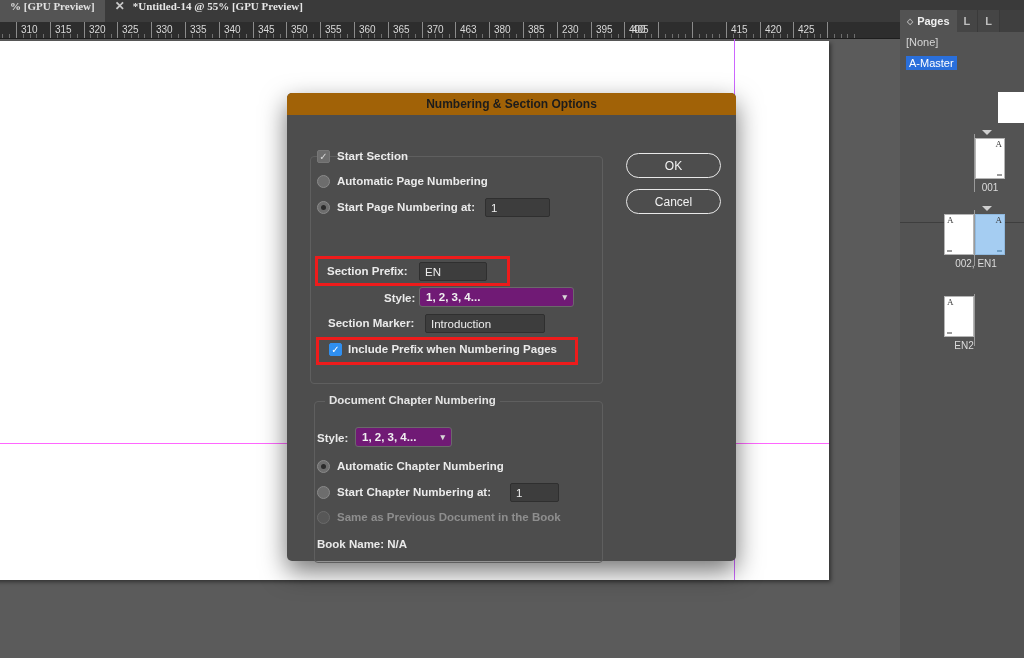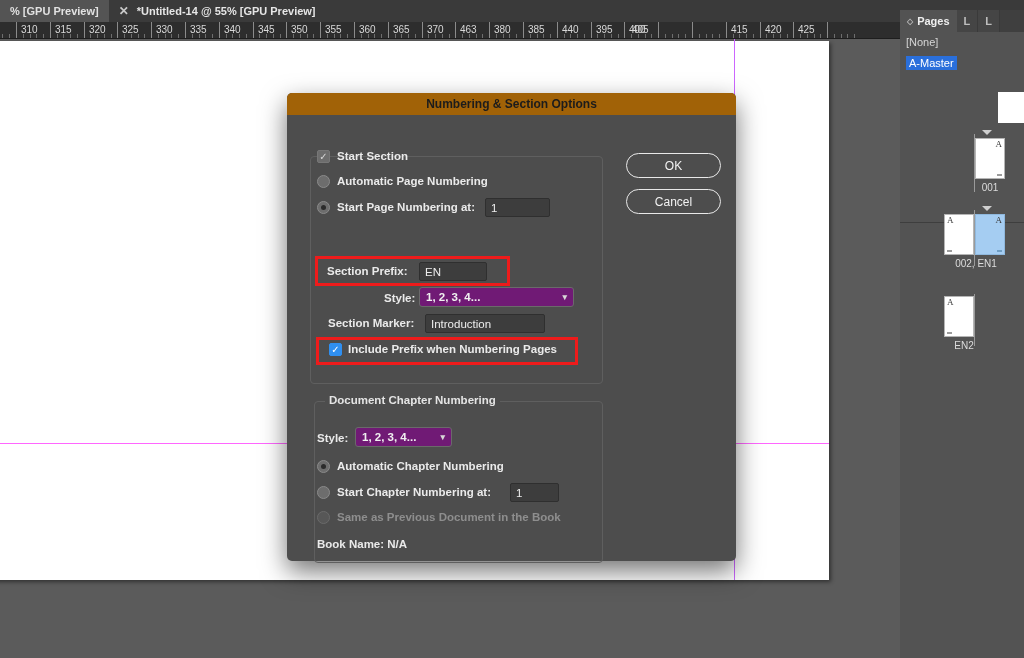--- a/index.html
+++ b/index.html
@@ -19,26 +19,27 @@
 
   
   .tabbar {
     position: absolute; left: 0; top: 0;
     width: 1024px; height: 22px;
     background: #3a3a3a;
     display: flex; align-items: center;
   }
   .tab {
     height: 22px;
-    display: flex; align-items: center;
+    display: flex; align-items: flex-start;
     padding: 0 10px;
     font-size: 11px;
     font-weight: bold;
     color: #d7d7d7;
     white-space: nowrap;
+    font-family: Liberation Serif, serif;
   }
   .tab.inactive {
     background: #545454;
     color: #e2e2e2;
   }
   .tab.active {
     background: #3a3a3a;
     color: #e6e6e6;
   }
   .tab-close {
@@ -405,21 +406,21 @@
         <div class="tick-minor" style="left: 530px;"></div>
         <div class="tick-minor" style="left: 537px;"></div>
         <div class="tick-minor" style="left: 543px;"></div>
         <div class="tick-minor" style="left: 550px;"></div>
         <div class="ruler-label" style="left: 528px;">385</div>
         <div class="tick-major" style="left: 557px;"></div>
         <div class="tick-minor" style="left: 564px;"></div>
         <div class="tick-minor" style="left: 570px;"></div>
         <div class="tick-minor" style="left: 577px;"></div>
         <div class="tick-minor" style="left: 584px;"></div>
-        <div class="ruler-label" style="left: 562px;">440</div>
+        <div class="ruler-label" style="left: 562px;">230</div>
         <div class="tick-major" style="left: 591px;"></div>
         <div class="tick-minor" style="left: 597px;"></div>
         <div class="tick-minor" style="left: 604px;"></div>
         <div class="tick-minor" style="left: 611px;"></div>
         <div class="tick-minor" style="left: 618px;"></div>
         <div class="ruler-label" style="left: 596px;">395</div>
         <div class="tick-major" style="left: 624px;"></div>
         <div class="tick-minor" style="left: 631px;"></div>
         <div class="tick-minor" style="left: 638px;"></div>
         <div class="tick-minor" style="left: 645px;"></div>

